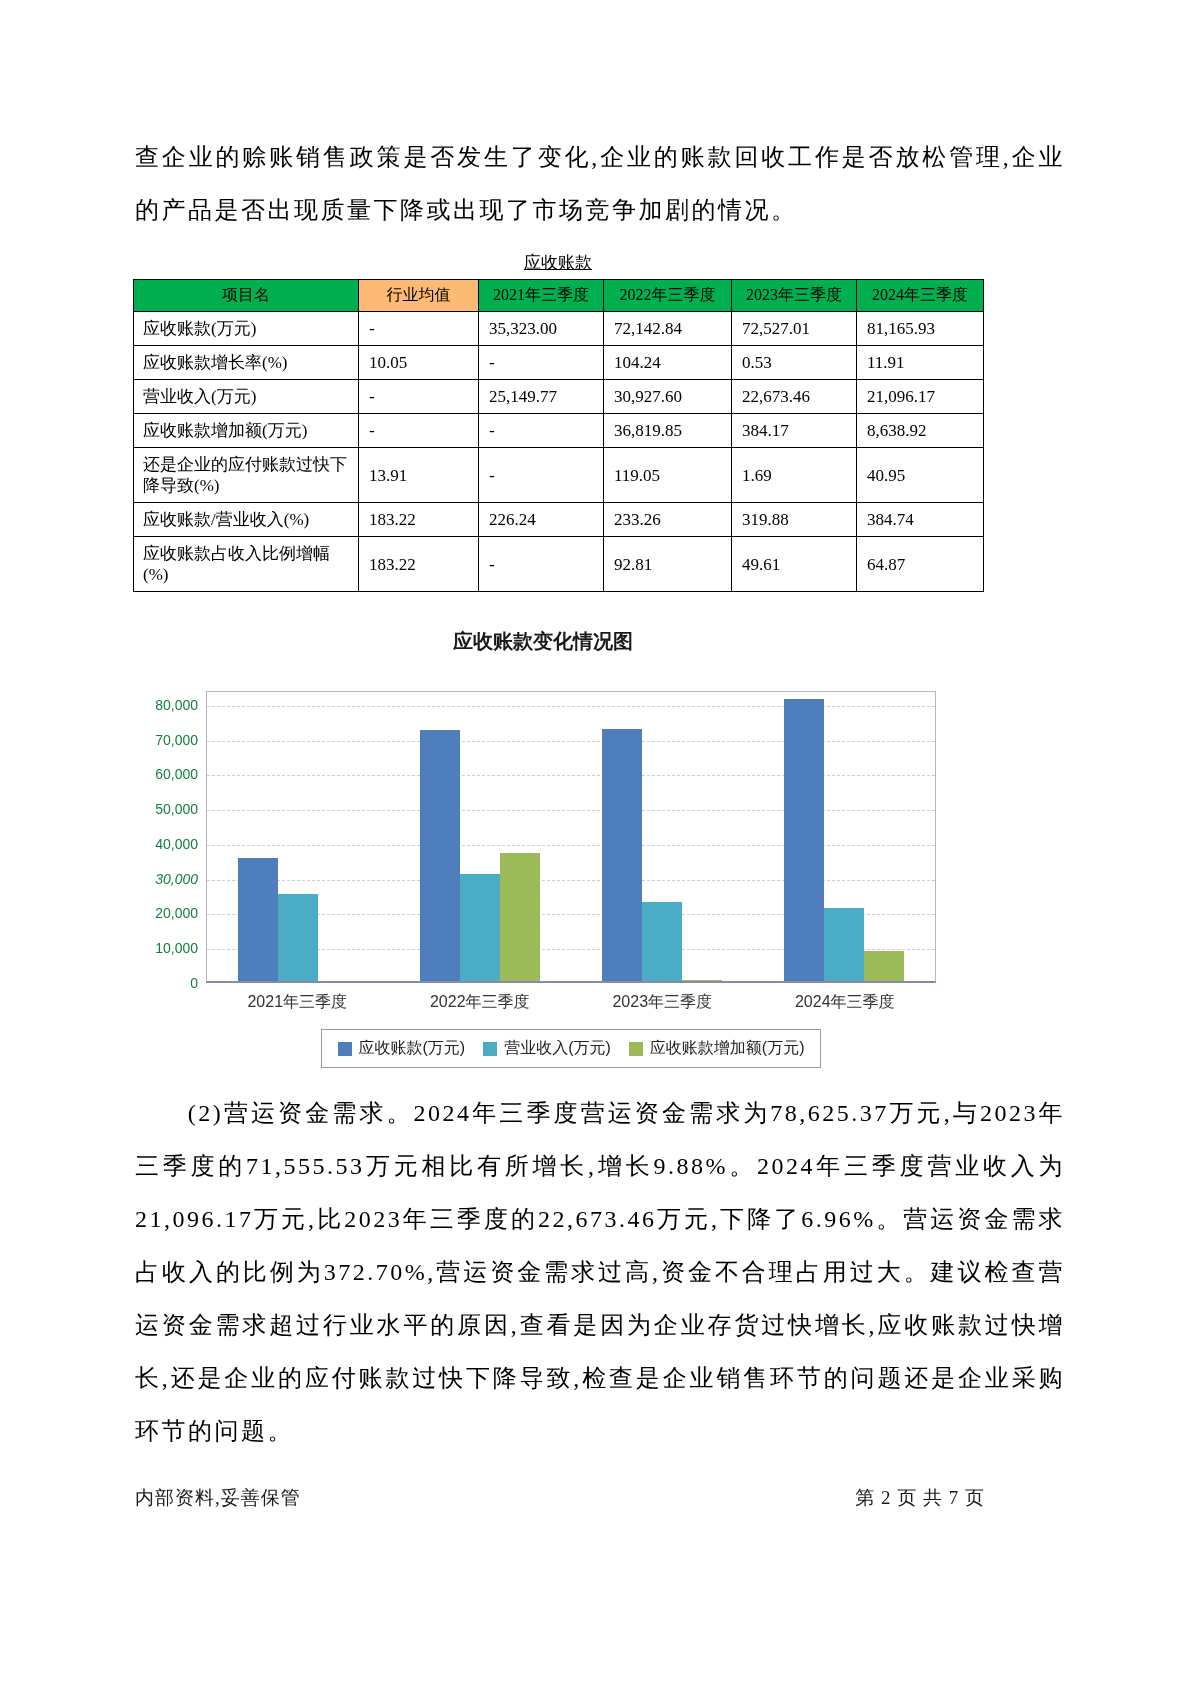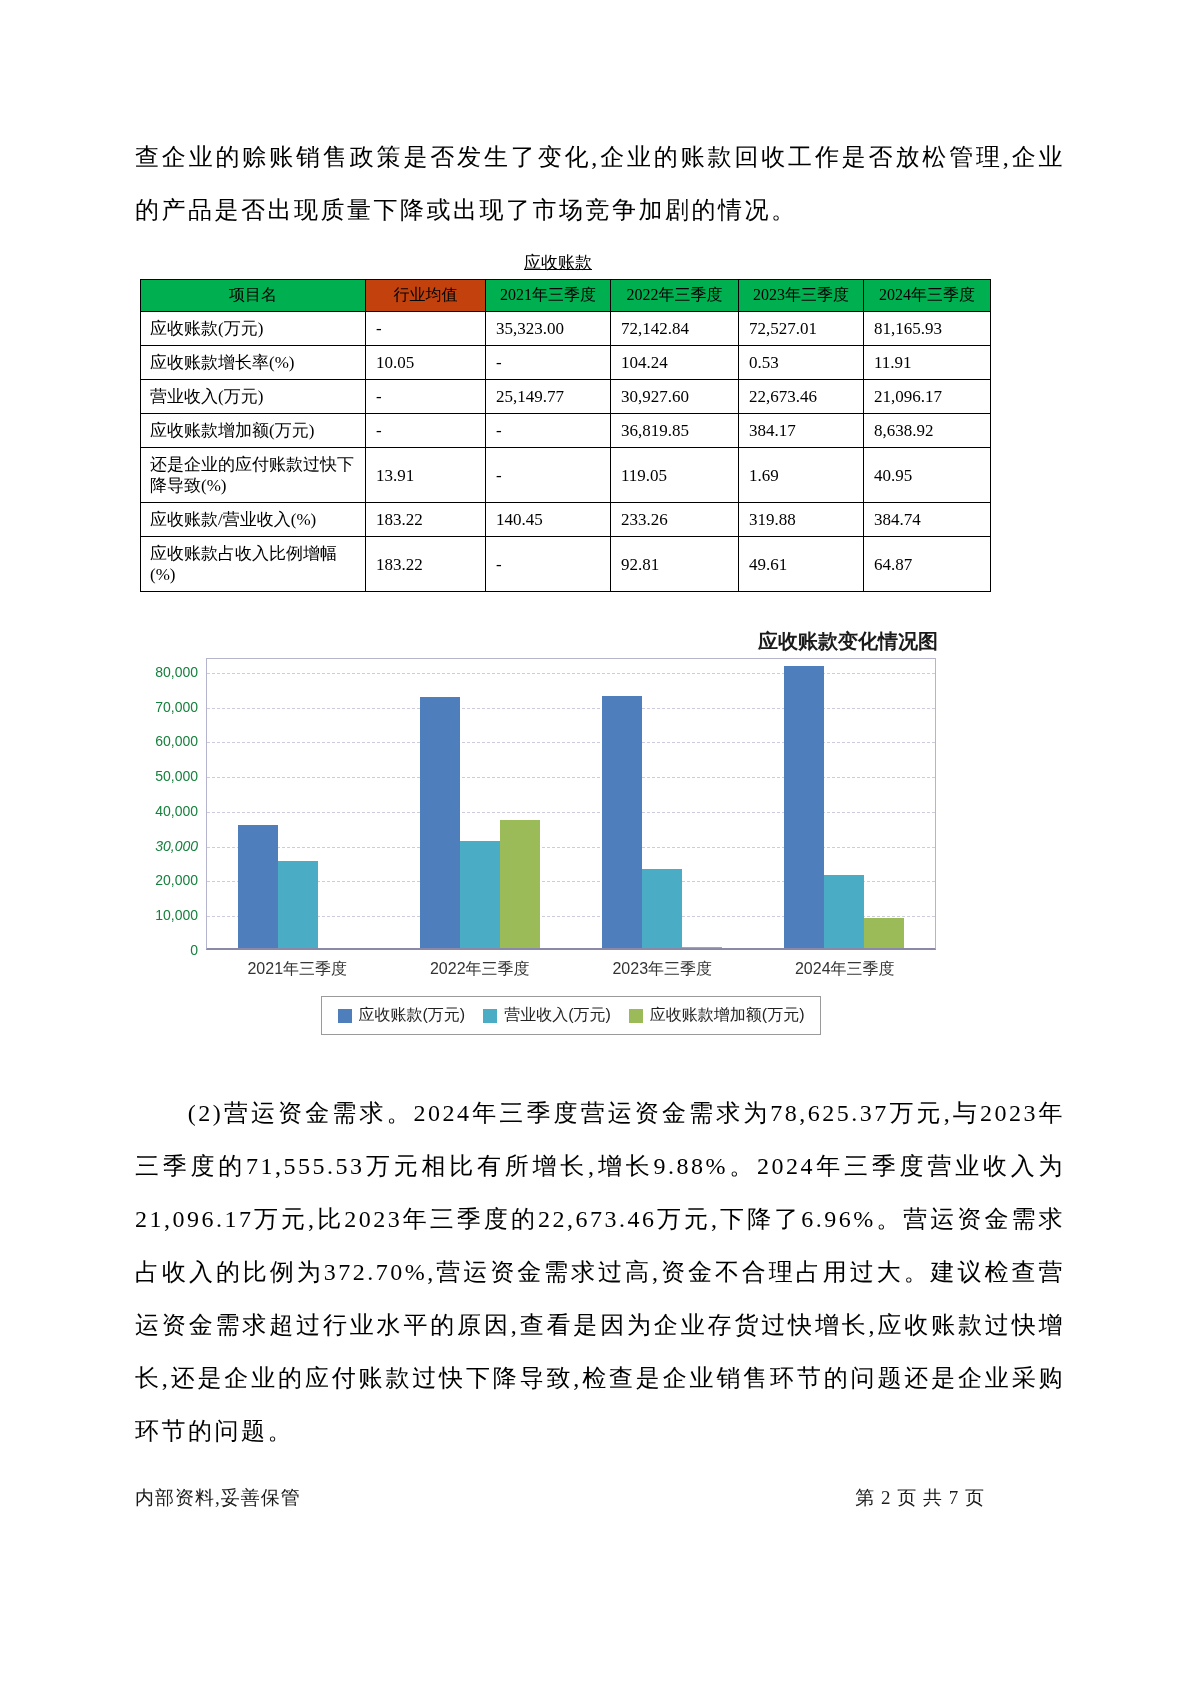--- a/index.html
+++ b/index.html
@@ -17,36 +17,36 @@
   }
   #para-top { top:131px; left:135px; width:930px; }
   #para-bottom { top:1087px; left:135px; width:930px; text-indent:2.2em; }
 
   
   .table-caption {
     position:absolute; top:251px; left:133px; width:850px;
     text-align:center; font-size:17px;text-decoration:underline;
   }
   table.data {
-    position:absolute; top:279px; left:140px; width:850px;
+    position:absolute; top:279px; left:133px; width:850px;
     border-collapse:collapse; table-layout:fixed; font-size:17px;
   }
   table.data th, table.data td { border:1px solid #000; }
   table.data th {
     background:#00AF50; font-weight:normal; text-align:center;
     padding:5px 2px; font-size:16px;
   }
   table.data td { padding:6px 10px; text-align:left; line-height:21px; }
   table.data td.rowname { padding-left:9px; }
 
   
   .chart { position:absolute; top:628px; left:148px; width:900px;
     font-family:"Liberation Sans", sans-serif; }
-  .chart-title { width:790px; text-align:right; font-size:20px; font-weight:bold;
-    color:#1a1a1a; margin-bottom:3px; }
+  .chart-title { width:790px; text-align:center; font-size:20px; font-weight:bold;
+    color:#1a1a1a; margin-bottom:36px; }
   .chart-body { display:flex; }
   .y-axis { position:relative; width:58px; height:292px; flex:none; }
   .ytick { position:absolute; right:8px; font-size:14px; color:#15803d; white-space:nowrap; }
   .plot {
     position:relative; width:730px; height:292px; flex:none;
     border:1px solid #b4b4cd; border-bottom:2px solid #8a8aa8; background:#fff;
   }
   .gridline { position:absolute; left:0; right:0; height:0; border-top:1px dashed #ccccdf; }
   .bars { position:absolute; inset:0; display:flex; }
   .bar-group { flex:1; display:flex; align-items:flex-end; justify-content:center; }
@@ -80,21 +80,21 @@
       <col style="width:225px">
         <col style="width:120px">
         <col style="width:125px">
       <col style="width:128px">
         <col style="width:125px">
         <col style="width:127px">
     </colgroup>
     <thead>
       <tr>
           <th style="background: rgb(0, 175, 80);">项目名</th>
-          <th style="background: #c2410c;">行业均值</th>
+          <th style="background: #fdba74;">行业均值</th>
           <th style="background: rgb(0, 175, 80);">2021年三季度</th>
           <th style="background: rgb(0, 175, 80);">2022年三季度</th>
           <th style="background: rgb(0, 175, 80);">2023年三季度</th>
           <th style="background: rgb(0, 175, 80);">2024年三季度</th>
         </tr>
     </thead>
     <tbody>
         <tr>
           <td class="rowname">应收账款(万元)</td>
           <td class="val">-</td>
@@ -131,21 +131,21 @@
           <td class="rowname">还是企业的应付账款过快下降导致(%)</td>
           <td class="val">13.91</td>
           <td class="val">-</td>
           <td class="val">119.05</td>
           <td class="val">1.69</td>
           <td class="val">40.95</td>
         </tr>
         <tr>
           <td class="rowname">应收账款/营业收入(%)</td>
           <td class="val">183.22</td>
-          <td class="val">140.45</td>
+          <td class="val">226.24</td>
           <td class="val">233.26</td>
           <td class="val">319.88</td>
           <td class="val">384.74</td>
         </tr>
         <tr>
           <td class="rowname">应收账款占收入比例增幅(%)</td>
           <td class="val">183.22</td>
           <td class="val">-</td>
           <td class="val">92.81</td>
           <td class="val">49.61</td>

